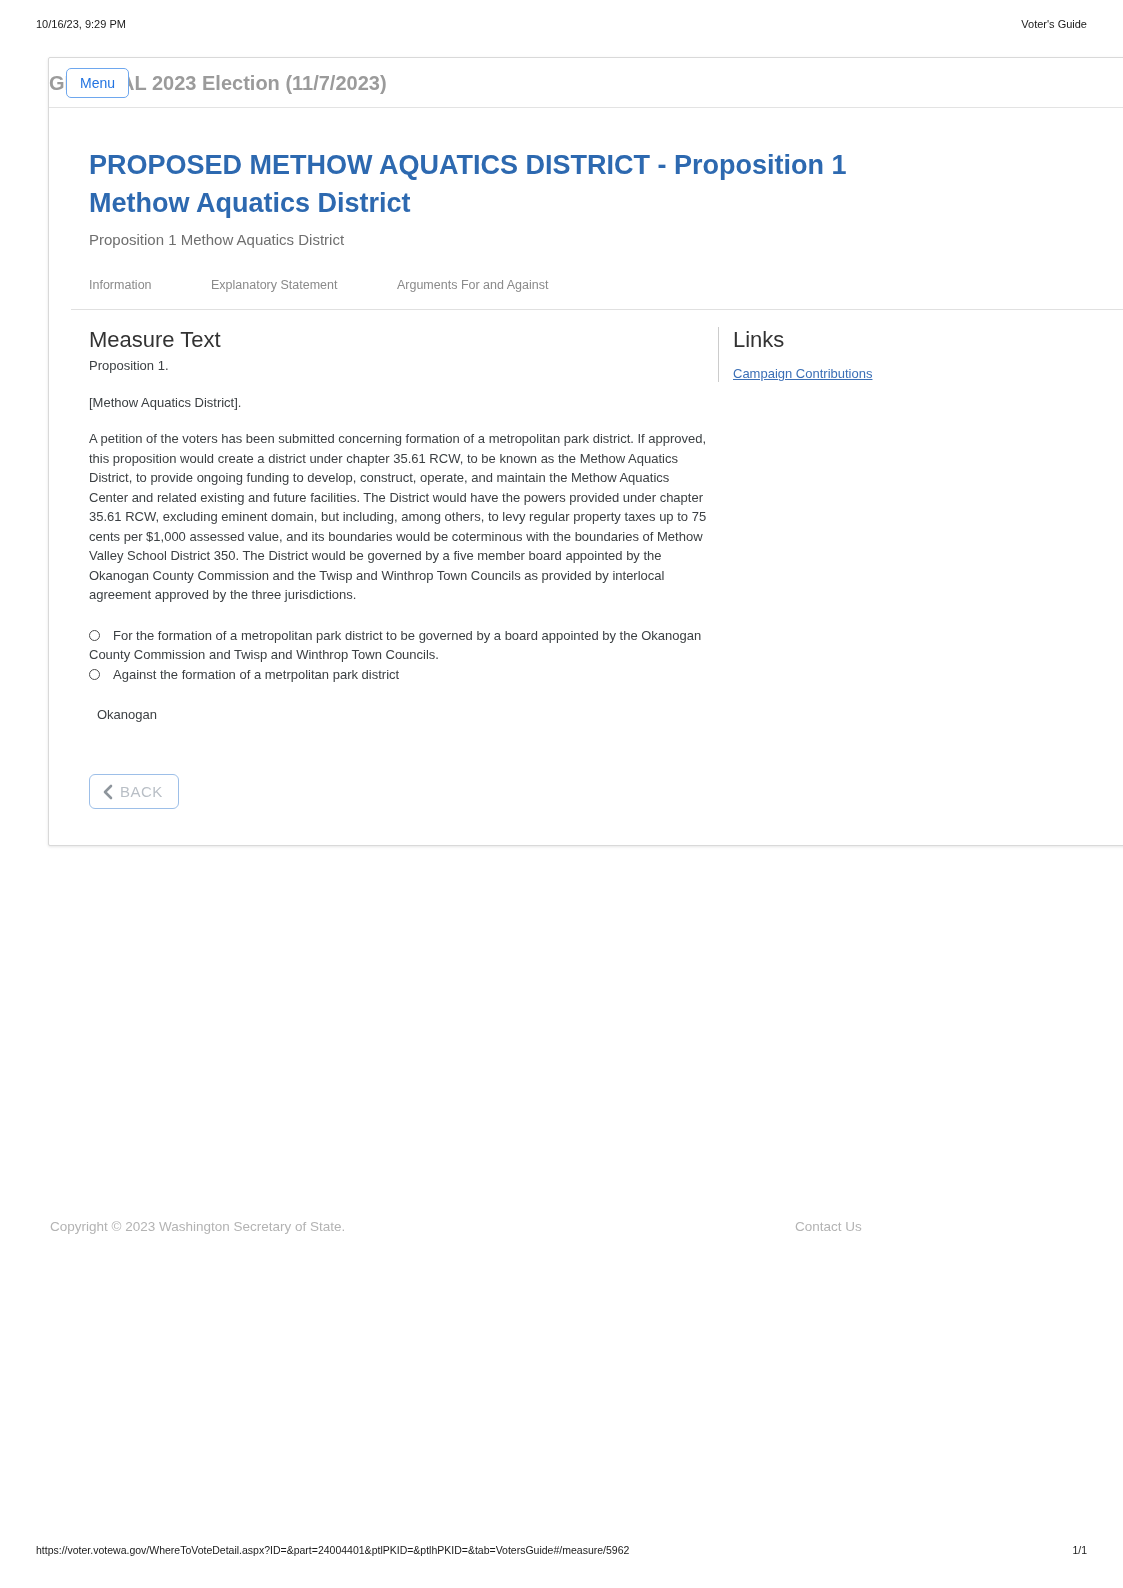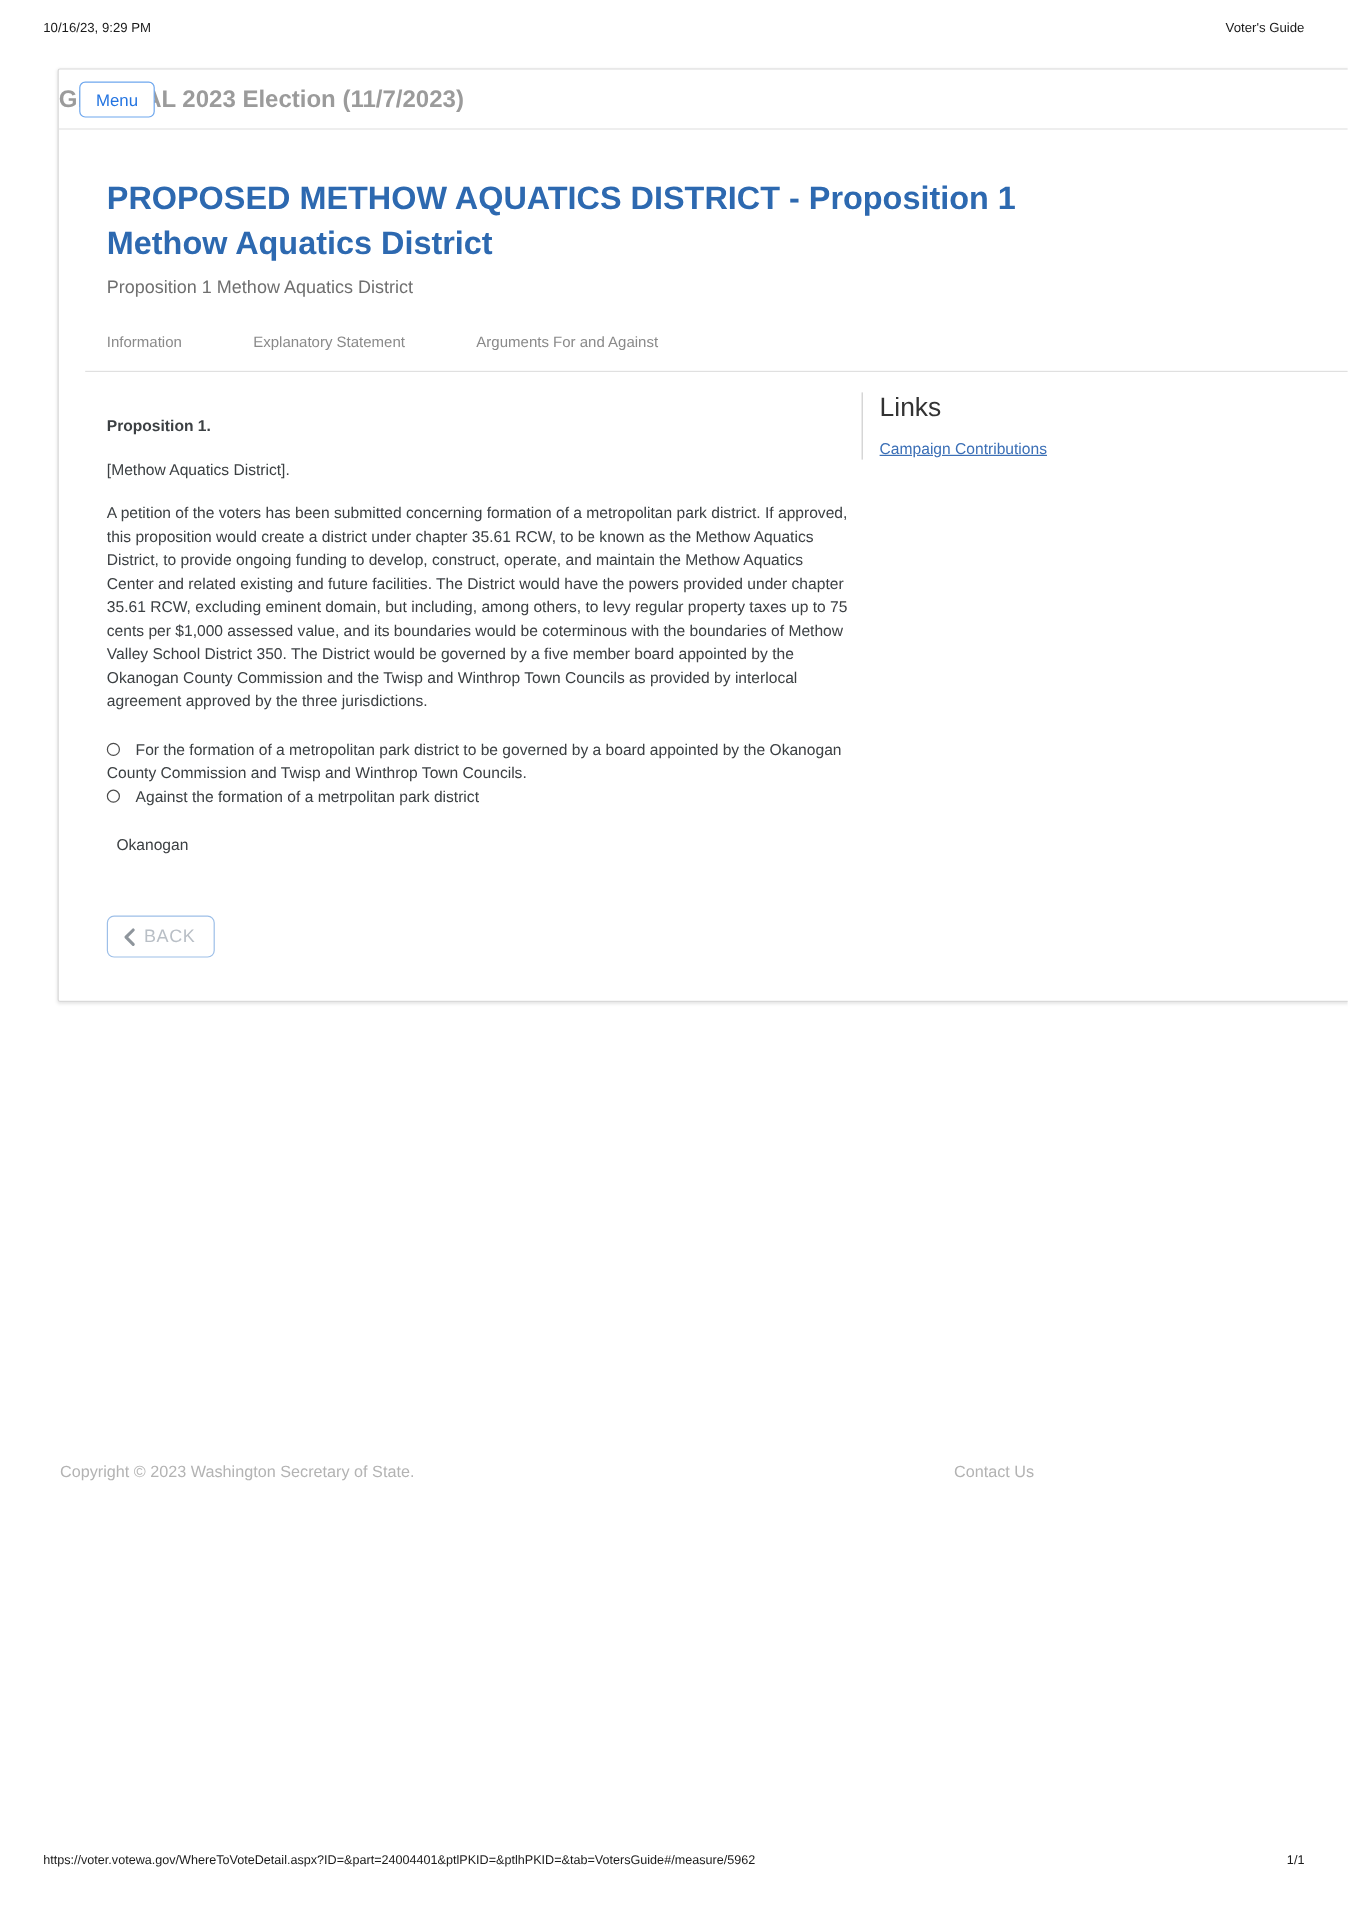--- a/index.html
+++ b/index.html
@@ -77,21 +77,21 @@
     border-left: 1px solid #cccccc;
     padding-left: 14px;
     align-self: flex-start;
   }
 
   h2.section-heading {
     font-size: 22px; font-weight: 400; color: #333;
     line-height: 26px;
   }
   .main-col p { font-size: 13px; line-height: 19.5px; color: #3c4043; }
-  .p-prop { margin-top: 18px; font-weight: bold; }
+  .p-prop { margin-top: 3px; }
   .p-bracket { margin-top: 17px; }
   .p-body { margin-top: 17px; }
 
   .options { margin-top: 21px; font-size: 13px; line-height: 19.5px; }
   .radio {
     display: inline-block; width: 11px; height: 11px;
     border: 1px solid #4c4c4c; border-radius: 50%;
     vertical-align: -1px; margin-right: 13px; background: #fff;
     cursor: pointer;
   }
@@ -144,20 +144,21 @@
     <div class="measure-subtitle">Proposition 1 Methow Aquatics District</div>
 
     <div class="tabs">
       <span class="tab">Information</span>
       <span class="tab">Explanatory Statement</span>
       <span class="tab">Arguments For and Against</span>
     </div>
 
     <div class="columns">
       <div class="main-col">
+        <h2 class="section-heading">Measure Text</h2>
         <p class="p-prop">Proposition 1.</p>
         <p class="p-bracket">[Methow Aquatics District].</p>
         <p class="p-body">A petition of the voters has been submitted concerning formation of a metropolitan park district. If approved, this proposition would create a district under chapter 35.61 RCW, to be known as the Methow Aquatics District, to provide ongoing funding to develop, construct, operate, and maintain the Methow Aquatics Center and related existing and future facilities. The District would have the powers provided under chapter 35.61 RCW, excluding eminent domain, but including, among others, to levy regular property taxes up to 75 cents per $1,000 assessed value, and its boundaries would be coterminous with the boundaries of Methow Valley School District 350. The District would be governed by a five member board appointed by the Okanogan County Commission and the Twisp and Winthrop Town Councils as provided by interlocal agreement approved by the three jurisdictions.</p>
 
         <div class="options">
           <div><span class="radio"></span><span>For the formation of a metropolitan park district to be governed by a board appointed by the Okanogan County Commission and Twisp and Winthrop Town Councils.</span></div>
           <div><span class="radio"></span><span>Against the formation of a metrpolitan park district</span></div>
         </div>
 
         <div class="county">Okanogan</div>

